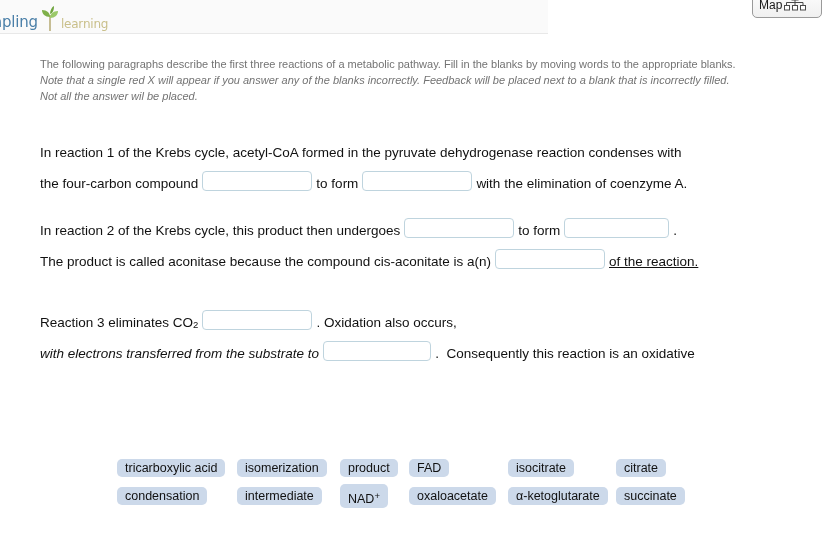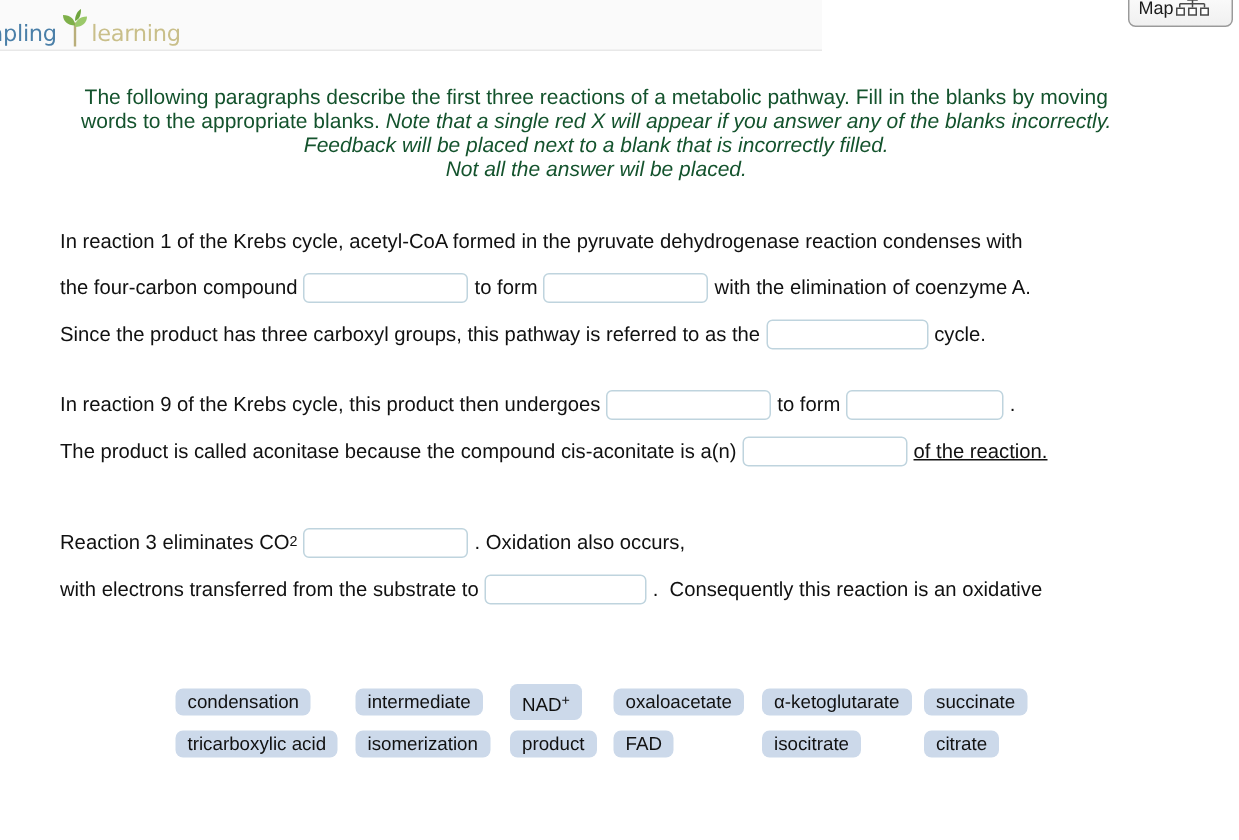--- a/index.html
+++ b/index.html
@@ -47,21 +47,21 @@
     top: -2px;
   }
   #logo .sprout {
     width: 26px;
     height: 26px;
     position: relative;
     margin: 0 0px 0 -1px;
   }
   #logo .word-learning {
     font-family: "DejaVu Sans", sans-serif;
-    font-size: 15px;
+    font-size: 12px;
     color: #c9bf8a;
     letter-spacing: -0.2px;
     line-height: 1;
     position: relative;
     top: -2px;
     margin-left: -2px;
   }
 
   
   #map-button {
@@ -91,37 +91,36 @@
   }
 
   
   #content {
     position: absolute;
     left: 40px;
     top: 56px;
     width: 760px;
   }
   .intro {
-    font-size: 14px;
+    font-size: 11px;
     line-height: 16px;
-    color: #14532d;
+    color: #737373;
     margin: 0 0 0 0;
     width: 715px;
-    text-align: center;
   }
   .intro .italic { font-style: italic; }
 
   .para {
     font-size: 13.5px;
     color: #111;
     margin: 0;
   }
   .para-line {
     display: flex;
-    align-items: center;
+    align-items: flex-end;
     height: 31px;
     white-space: nowrap;
   }
 
   .blank {
     display: inline-block;
     height: 20px;
     border: 1px solid #bfd4de;
     border-radius: 4px;
     background: #ffffff;
@@ -212,66 +211,61 @@
         <div class="para-line">
           <span style="white-space: pre;">In reaction 1 of the Krebs cycle, acetyl-CoA formed in the pyruvate dehydrogenase reaction condenses with</span>
         </div>
         <div class="para-line">
           <span style="white-space: pre;">the four-carbon compound</span>
           <span class="blank w110"></span>
           <span style="white-space: pre;">to form</span>
           <span class="blank w110"></span>
           <span style="white-space: pre;">with the elimination of coenzyme A.</span>
         </div>
-        <div class="para-line">
-          <span style="white-space: pre;">Since the product has three carboxyl groups, this pathway is referred to as the</span>
-          <span class="blank w108"></span>
-          <span style="white-space: pre;">cycle.</span>
-        </div>
       </div>
       <div class="para" style="margin-top: 16px;">
         <div class="para-line">
-          <span style="white-space: pre;">In reaction 9 of the Krebs cycle, this product then undergoes</span>
+          <span style="white-space: pre;">In reaction 2 of the Krebs cycle, this product then undergoes</span>
           <span class="blank w110"></span>
           <span style="white-space: pre;">to form</span>
           <span class="blank w105"></span>
           <span style="white-space: pre;">.</span>
         </div>
         <div class="para-line">
           <span style="white-space: pre;">The product is called aconitase because the compound cis-aconitate is a(n)</span>
           <span class="blank w110"></span>
           <span style="white-space: pre; text-decoration: underline;">of the reaction.</span>
         </div>
       </div>
       <div class="para" style="margin-top: 30px;">
         <div class="para-line">
           <span style="white-space: pre;">Reaction 3 eliminates CO</span>
           <sub>2</sub>
           <span class="blank w110"></span>
           <span style="white-space: pre;">. Oxidation also occurs,</span>
         </div>
         <div class="para-line">
-          <span style="white-space: pre;">with electrons transferred from the substrate to</span>
+          <span style="white-space: pre; font-style: italic;">with electrons transferred from the substrate to</span>
           <span class="blank w108"></span>
           <span style="white-space: pre;">.  Consequently this reaction is an oxidative</span>
         </div>
       </div>
     </div>
 </div>
 
 <div id="word-bank">
+  <div class="bank-row" id="bank-row-1">
+      <div class="tile" style="left: 0px;"><span>tricarboxylic acid</span></div>
+      <div class="tile" style="left: 120px;"><span>isomerization</span></div>
+      <div class="tile" style="left: 223px;"><span>product</span></div>
+      <div class="tile" style="left: 292px;"><span>FAD</span></div>
+      <div class="tile" style="left: 391px;"><span>isocitrate</span></div>
+      <div class="tile" style="left: 499px;"><span>citrate</span></div>
+    </div>
   <div class="bank-row" id="bank-row-2">
       <div class="tile" style="left: 0px;"><span>condensation</span></div>
       <div class="tile" style="left: 120px;"><span>intermediate</span></div>
       <div class="tile tall" style="left: 223px;"><span>NAD</span><sup>+</sup></div>
       <div class="tile" style="left: 292px;"><span>oxaloacetate</span></div>
       <div class="tile" style="left: 391px;"><span>α-ketoglutarate</span></div>
       <div class="tile" style="left: 499px;"><span>succinate</span></div>
     </div>
-  <div class="bank-row" id="bank-row-1">
-      <div class="tile" style="left: 0px;"><span>tricarboxylic acid</span></div>
-      <div class="tile" style="left: 120px;"><span>isomerization</span></div>
-      <div class="tile" style="left: 223px;"><span>product</span></div>
-      <div class="tile" style="left: 292px;"><span>FAD</span></div>
-      <div class="tile" style="left: 391px;"><span>isocitrate</span></div>
-      <div class="tile" style="left: 499px;"><span>citrate</span></div>
-    </div>
 </div>
 
 </body></html>

